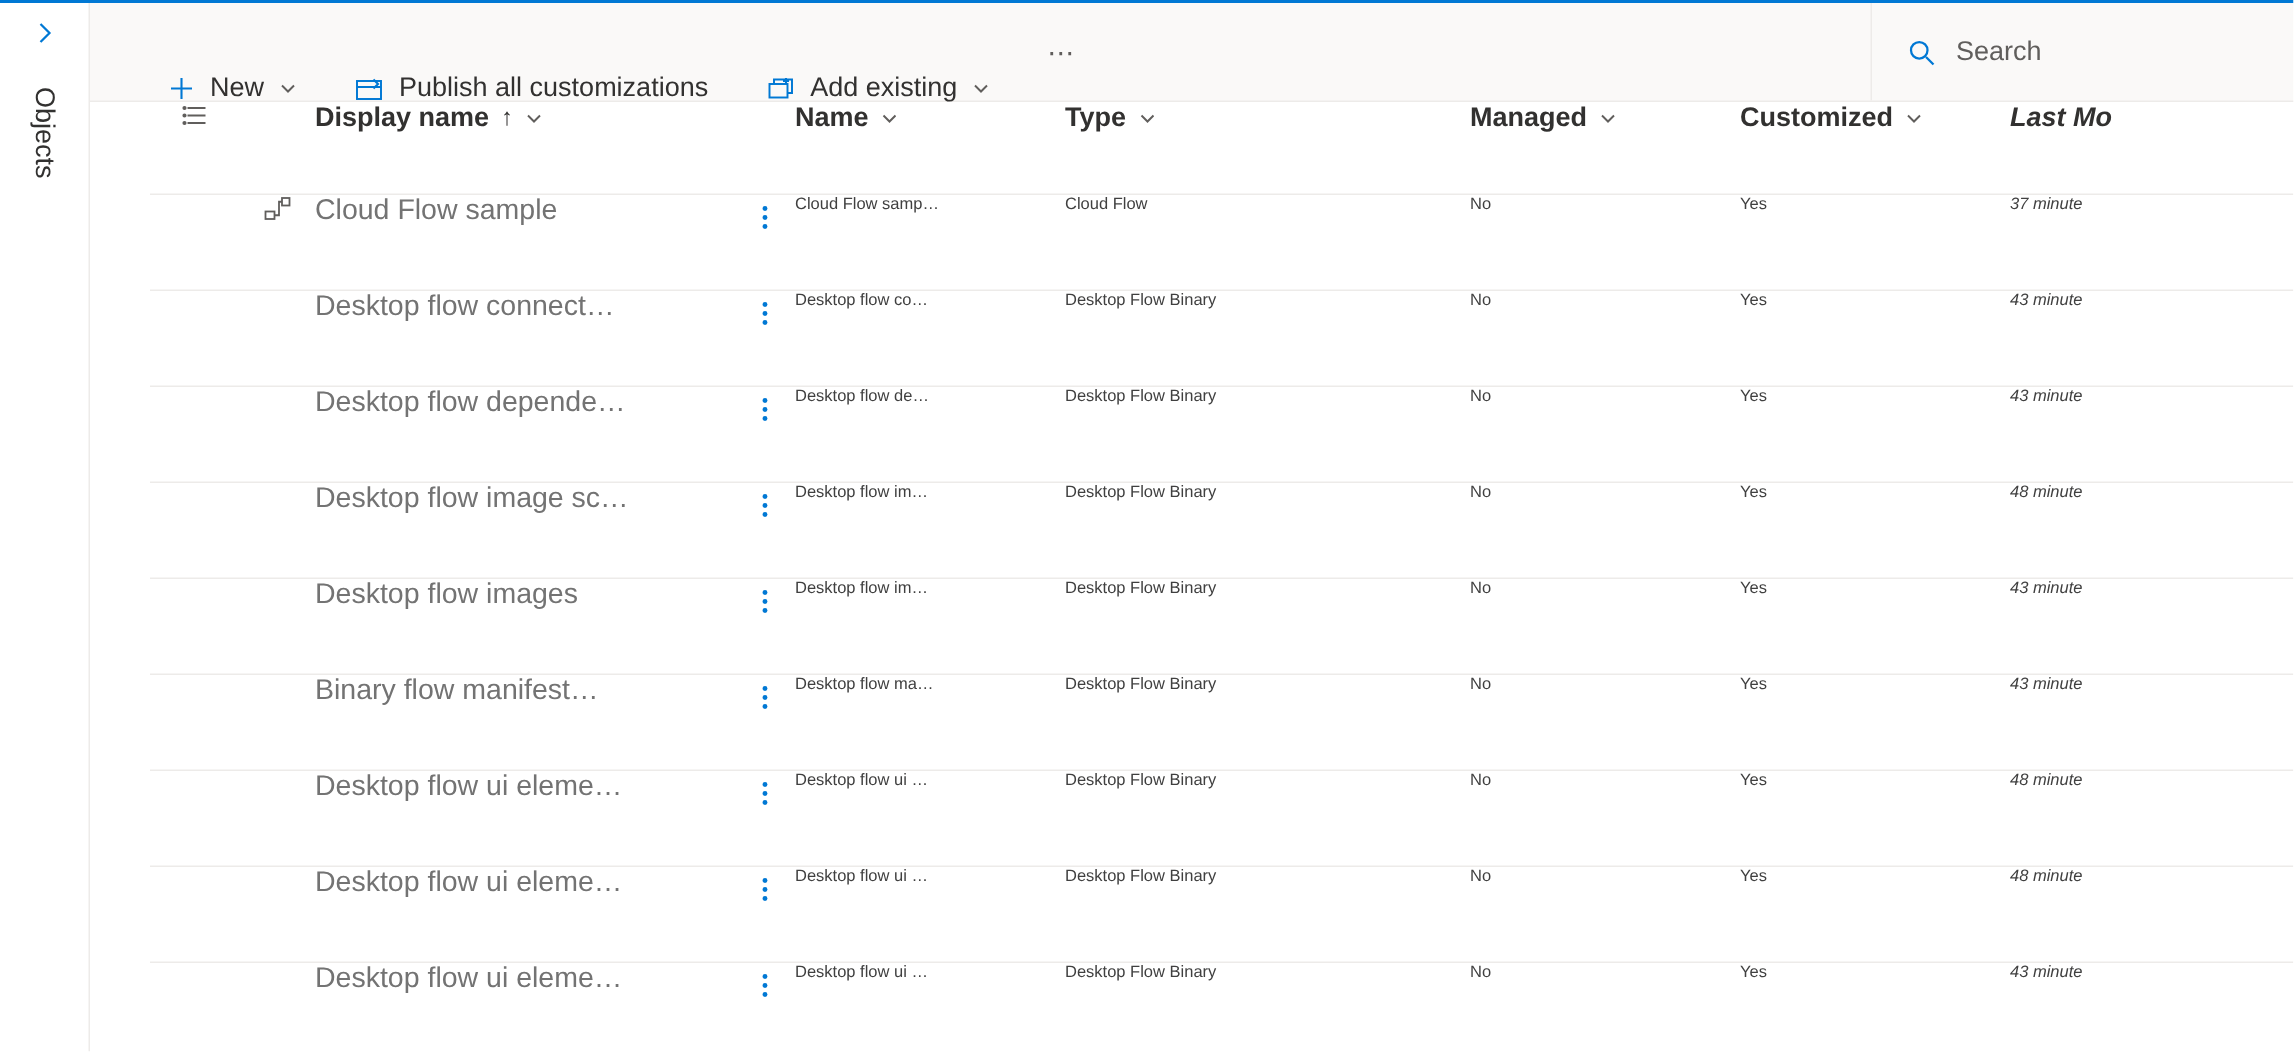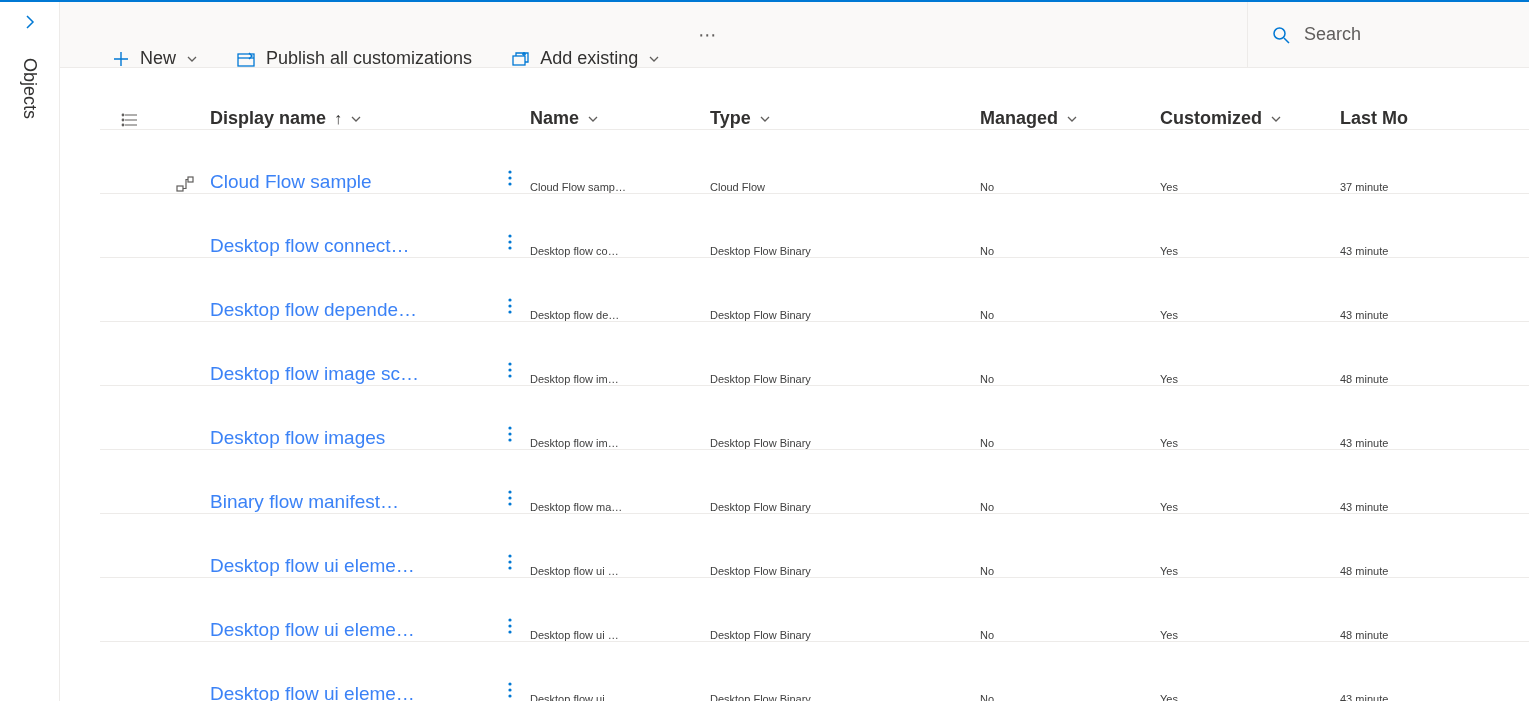--- a/index.html
+++ b/index.html
@@ -103,49 +103,49 @@
   .table-wrap {
     flex: 1;
     overflow: hidden;
     padding-left: 40px;
   }
   .grid {
     width: 100%;
   }
   .grid-header, .grid-row {
     display: flex;
-    align-items: flex-end;
+    align-items: flex-start;
     border-bottom: 1px solid #edebe9;
   }
   .grid-header {
     height: 62px;
     font-size: 18px;
     font-weight: 600;
     color: #323130;
   }
   .grid-row {
     height: 64px;
   }
   .col-selector { width: 60px; flex: 0 0 60px; display:flex; justify-content:center; color:#605e5c; }
   .col-icon { width: 50px; flex: 0 0 50px; display:flex; justify-content:center; color:#605e5c; }
   .col-display { width: 280px; flex: 0 0 280px; padding-right: 8px; }
   .col-menu { width: 40px; flex: 0 0 40px; display:flex; justify-content:center; }
   .col-name { width: 180px; flex: 0 0 180px; padding-right: 12px; }
   .col-type { width: 270px; flex: 0 0 270px; }
   .col-managed { width: 180px; flex: 0 0 180px; }
   .col-customized { width: 180px; flex: 0 0 180px; }
-  .col-lastmod { flex: 0 0 120px; }
+  .col-lastmod { flex: 0 0 120px; font-style: italic; }
   .hdr-cell {
     display: flex;
     align-items: center;
     gap: 8px;
     cursor: pointer;
   }
   .hdr-cell .chev { color: #605e5c; }
-  .cell-display { font-size: 19px; color: #3b82f6; white-space: nowrap; overflow: hidden; text-overflow: ellipsis; }
+  .cell-display { font-size: 19px; color: #737373; white-space: nowrap; overflow: hidden; text-overflow: ellipsis; }
   .cell-secondary { font-size: 11px; color: #404040; white-space: nowrap; overflow: hidden; text-overflow: ellipsis; }
   .row-menu-btn {
     color: #0078d4;
     cursor: pointer;
     padding: 6px;
     display: inline-flex;
   }
   .sort-arrow { font-size: 16px; color:#323130; }
   svg { display: block; }
 </style>

